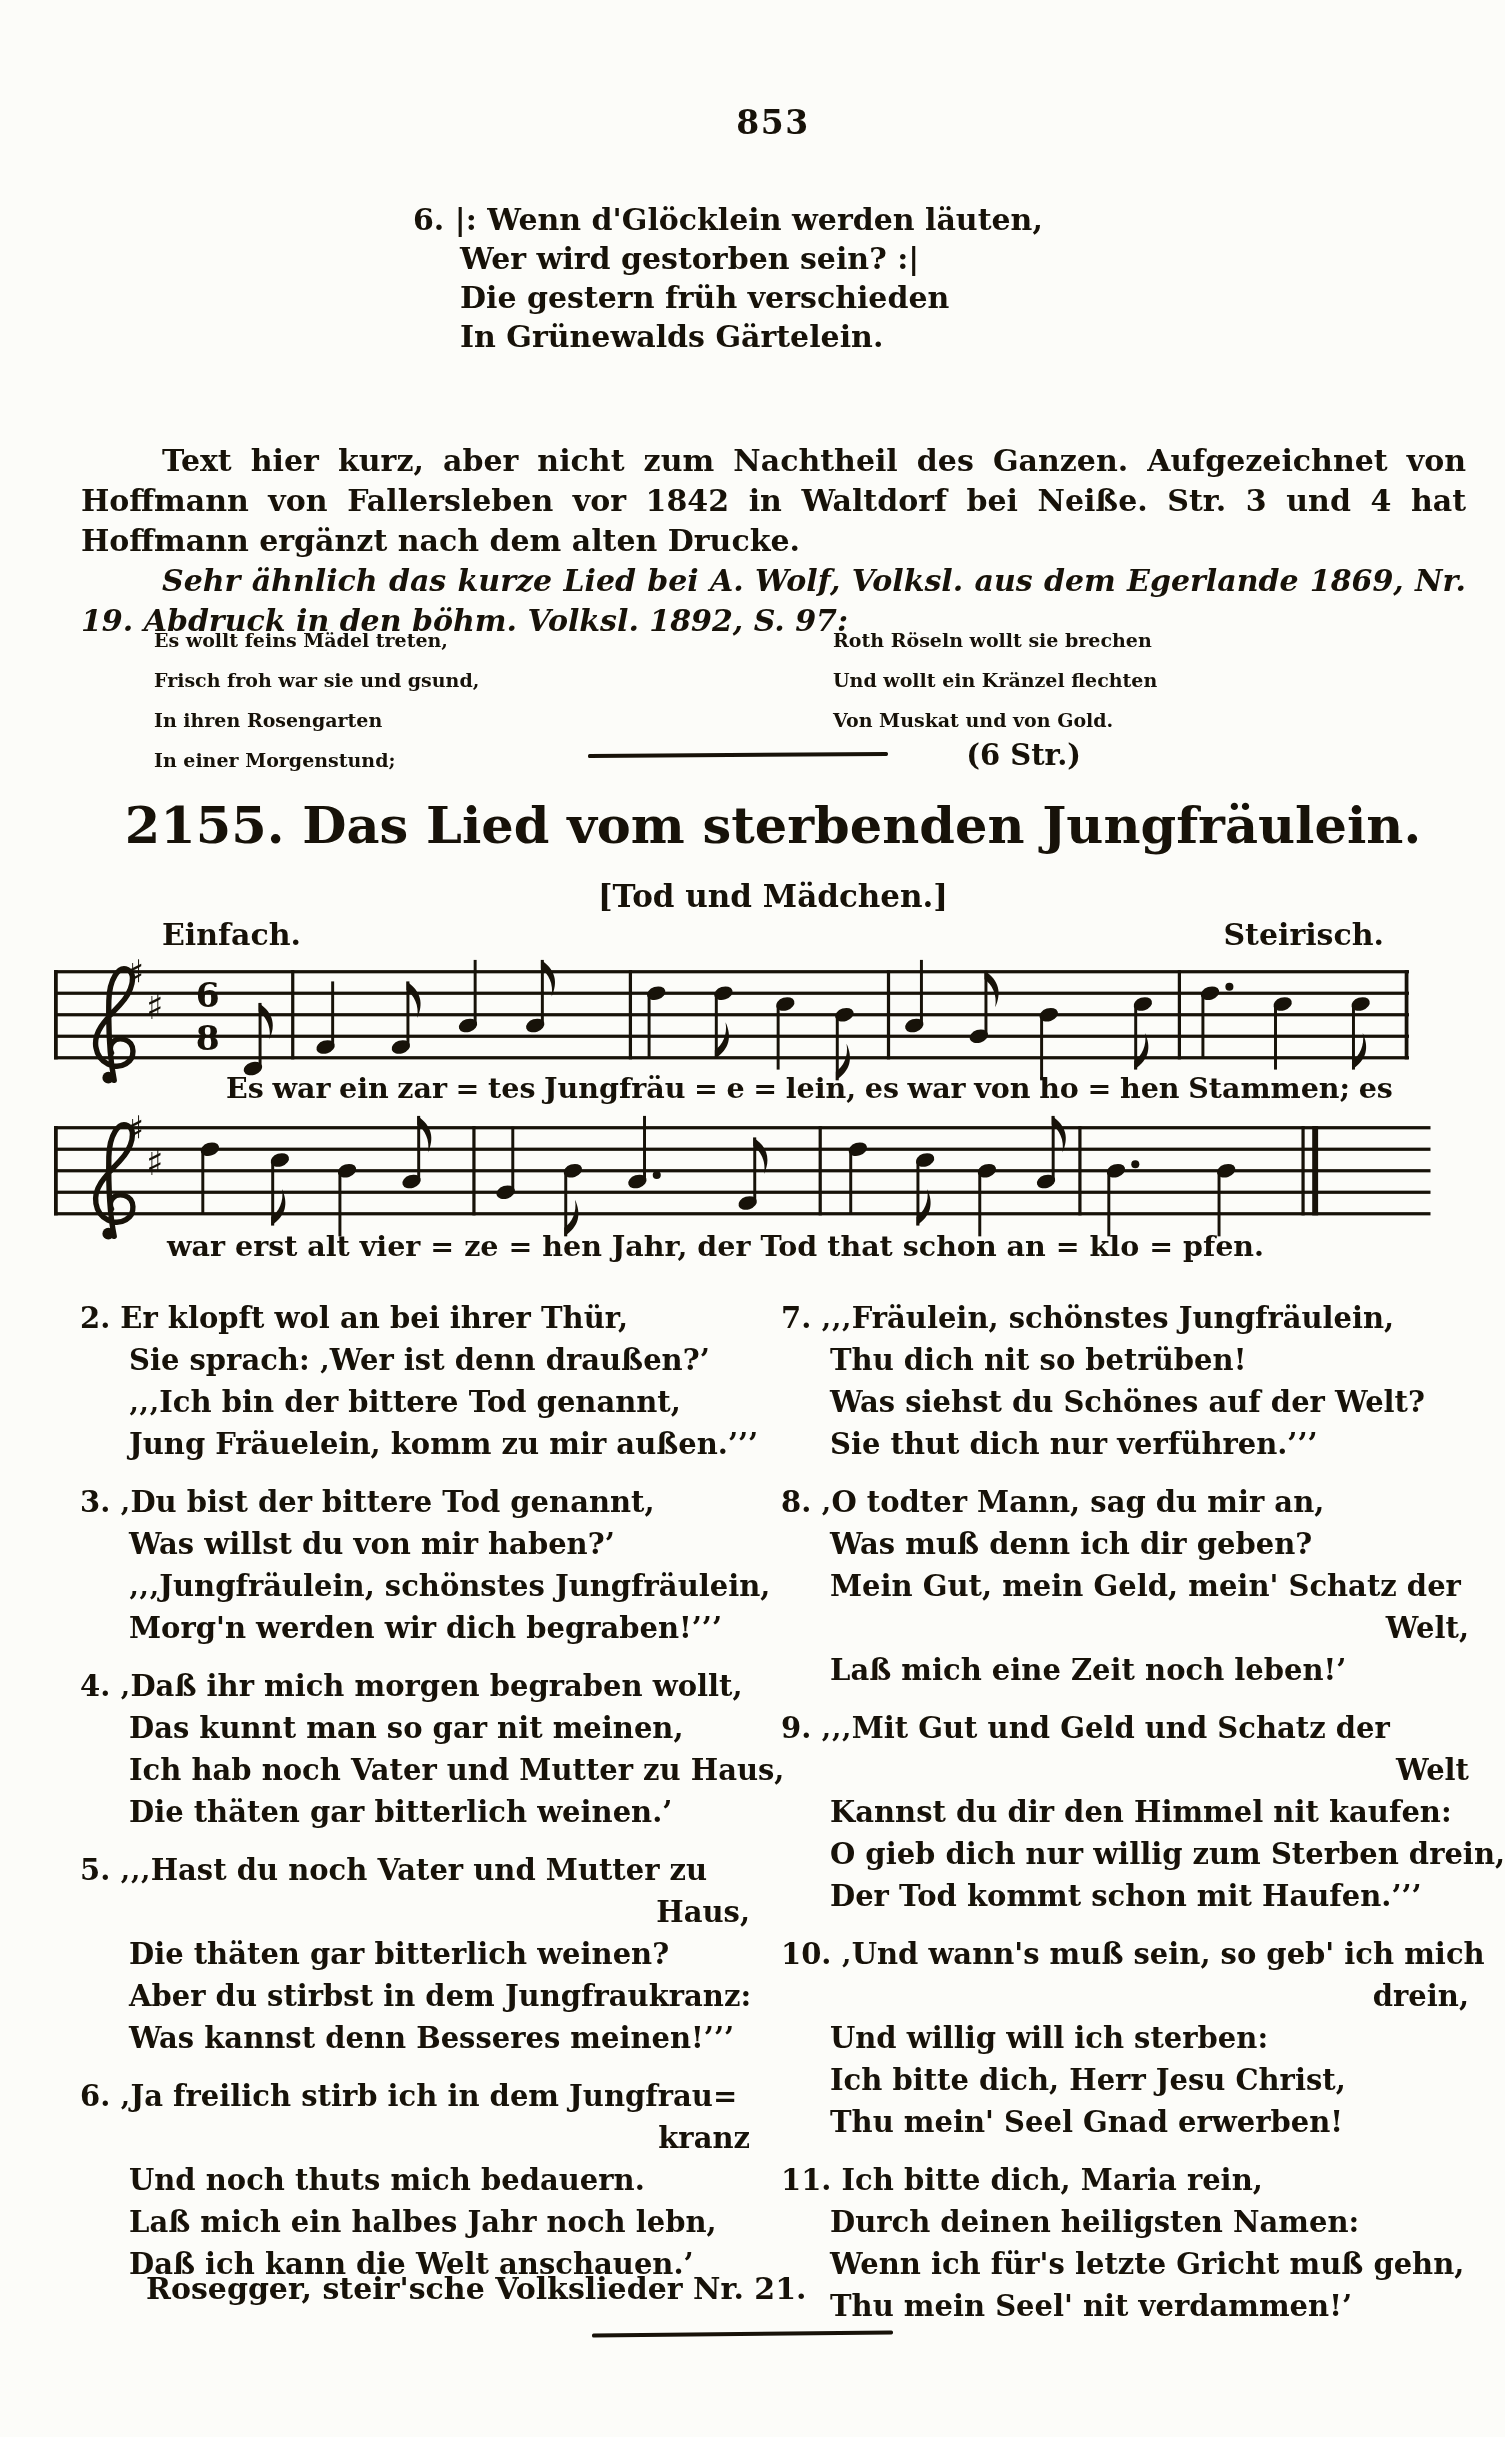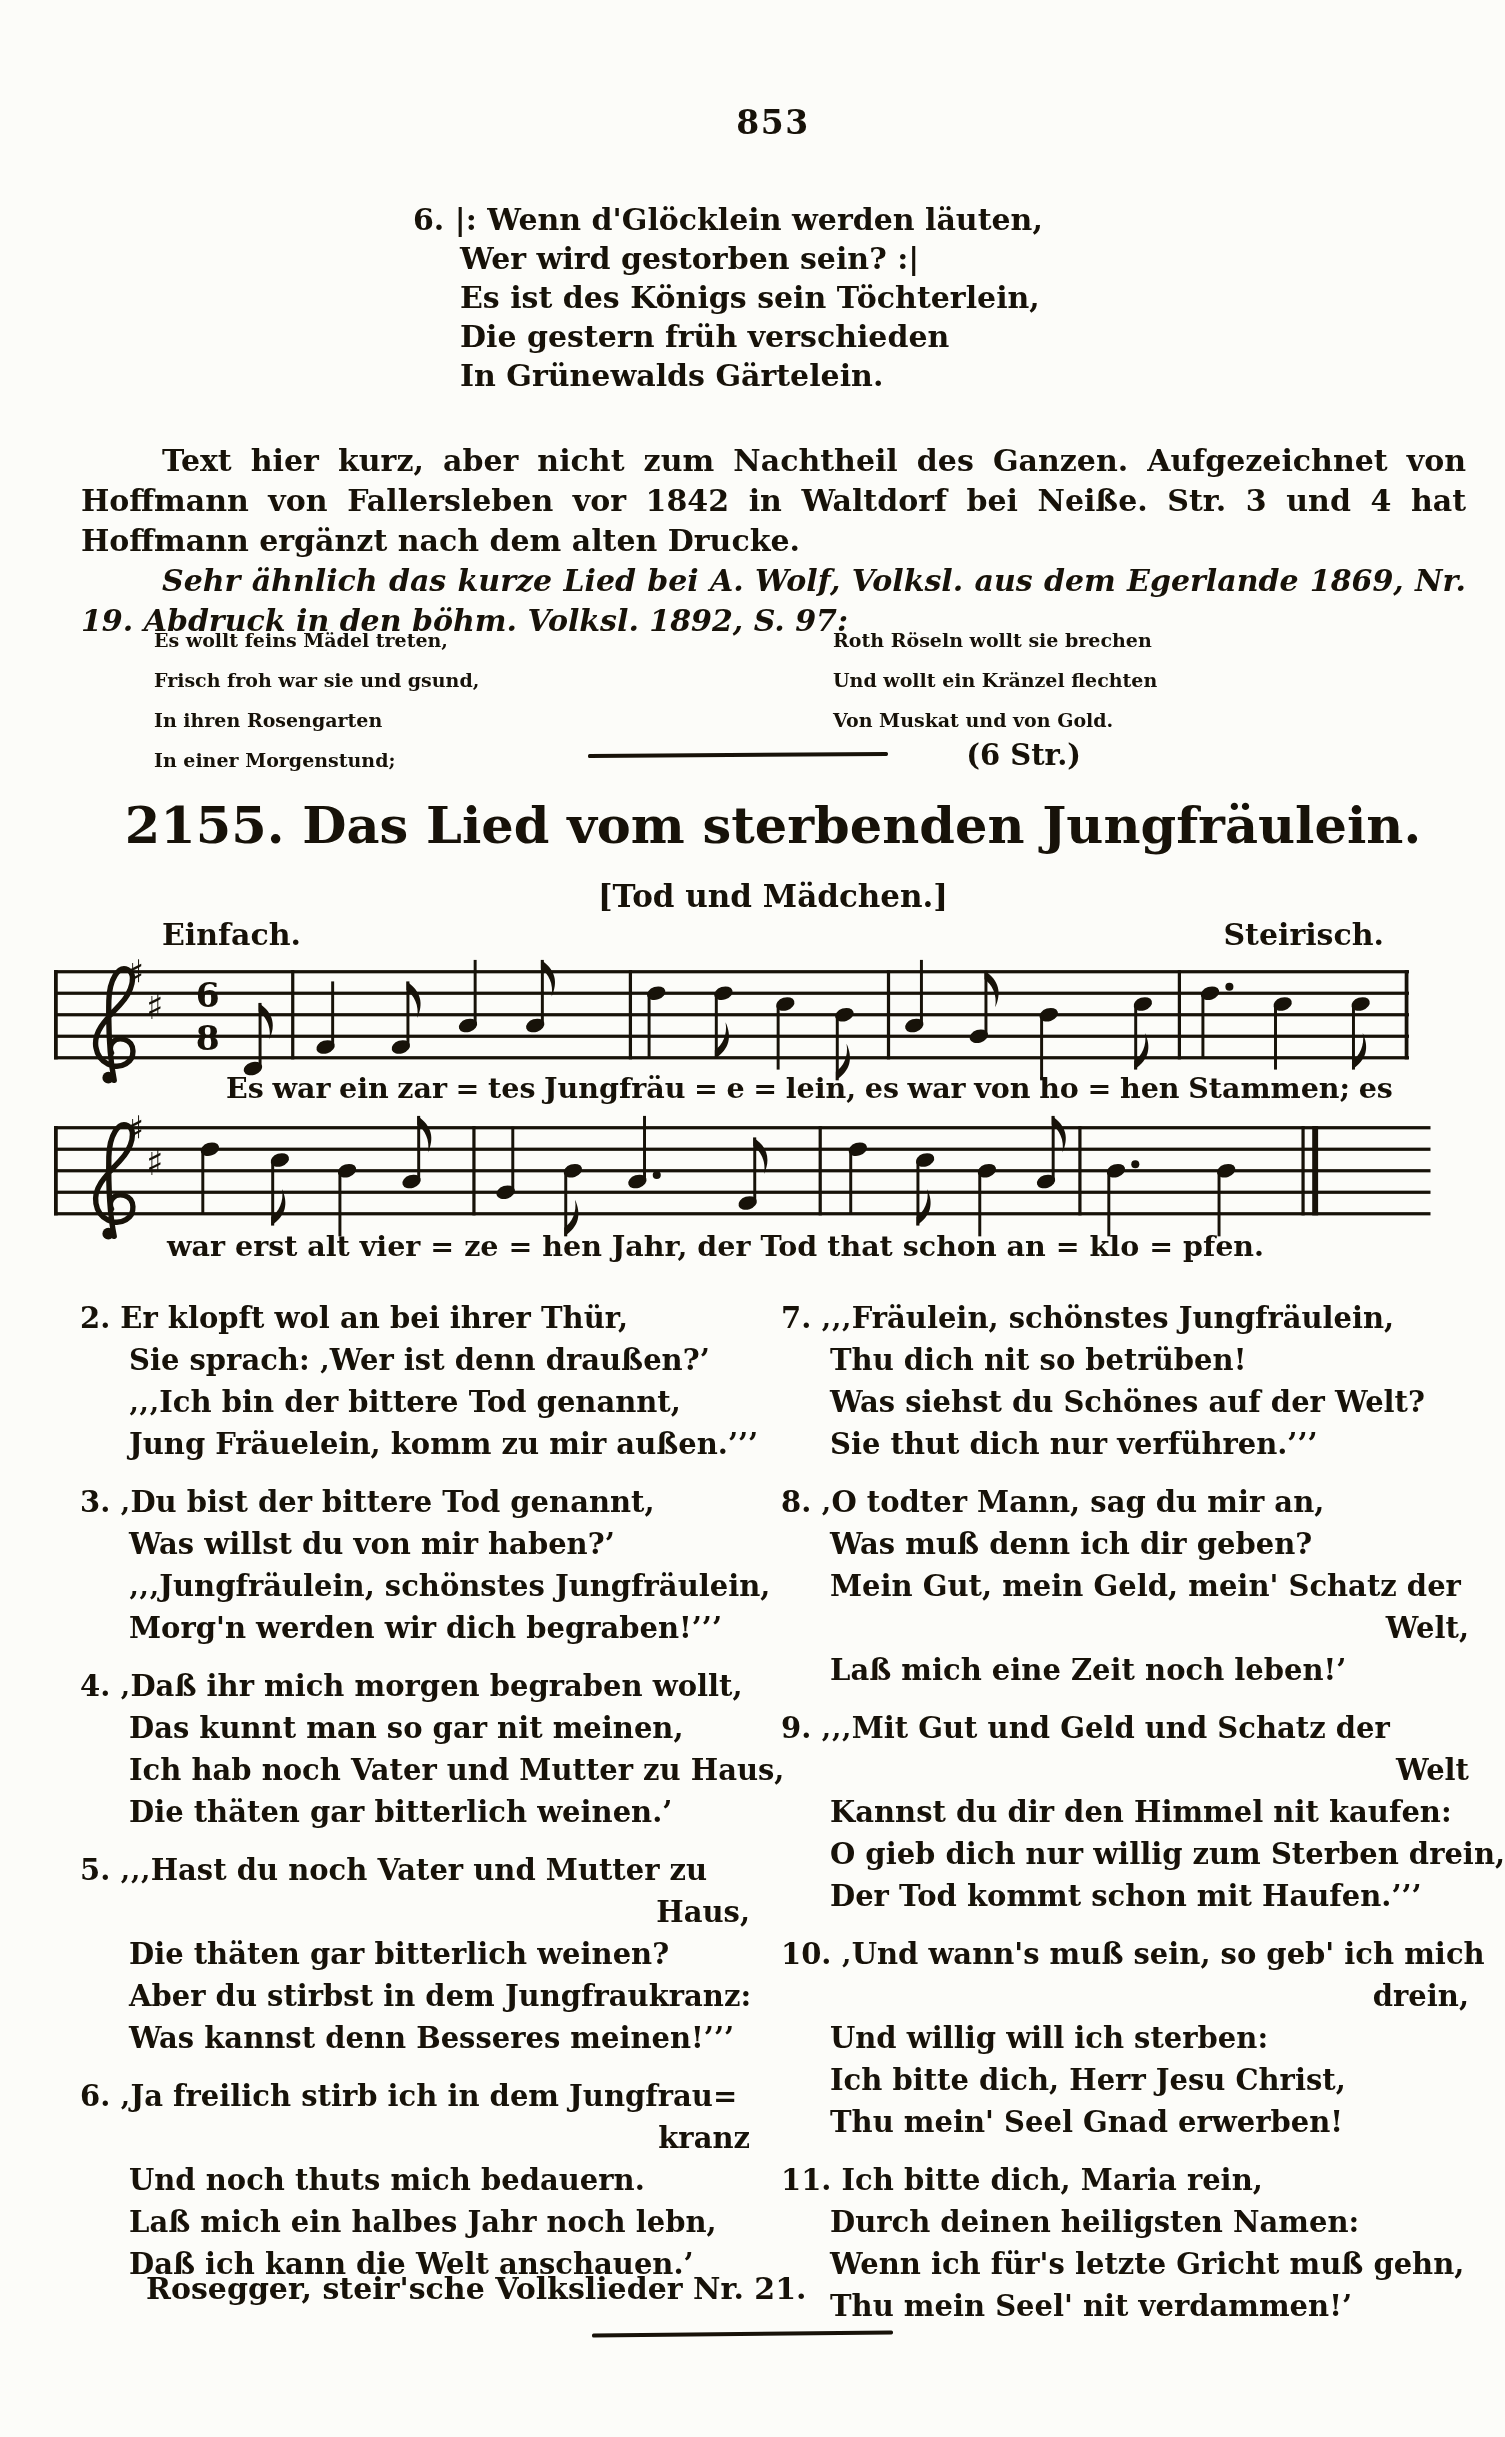--- a/index.html
+++ b/index.html
@@ -38,21 +38,20 @@
 </style>
 </head>
 <body>
 
 <div class="page">
   <div class="pagenum">853</div>
 
   <div class="top-verse" id="topVerse">
       <div class="nowrap tv-first">6. |: Wenn d'Glöcklein werden läuten,</div>
       <div class="nowrap">Wer wird gestorben sein? :|</div>
-      <div class="nowrap">Es ist des Königs sein Töchterlein,</div>
       <div class="nowrap">Die gestern früh verschieden</div>
       <div class="nowrap">In Grünewalds Gärtelein.</div>
     </div>
 
   <p class="prose" id="prose1">Text hier kurz, aber nicht zum Nachtheil des Ganzen. Aufgezeichnet von Hoffmann von Fallersleben vor 1842 in Waltdorf bei Neiße. Str. 3 und 4 hat Hoffmann ergänzt nach dem alten Drucke.</p>
   <p class="prose" id="prose2">Sehr ähnlich das kurze Lied bei A. Wolf, Volksl. aus dem Egerlande 1869, Nr. 19. Abdruck in den böhm. Volksl. 1892, S. 97:</p>
 
   <div class="qcol" id="quoteLeft">
       <div class="nowrap">Es wollt feins Mädel treten,</div>
       <div class="nowrap">Frisch froh war sie und gsund,</div>

